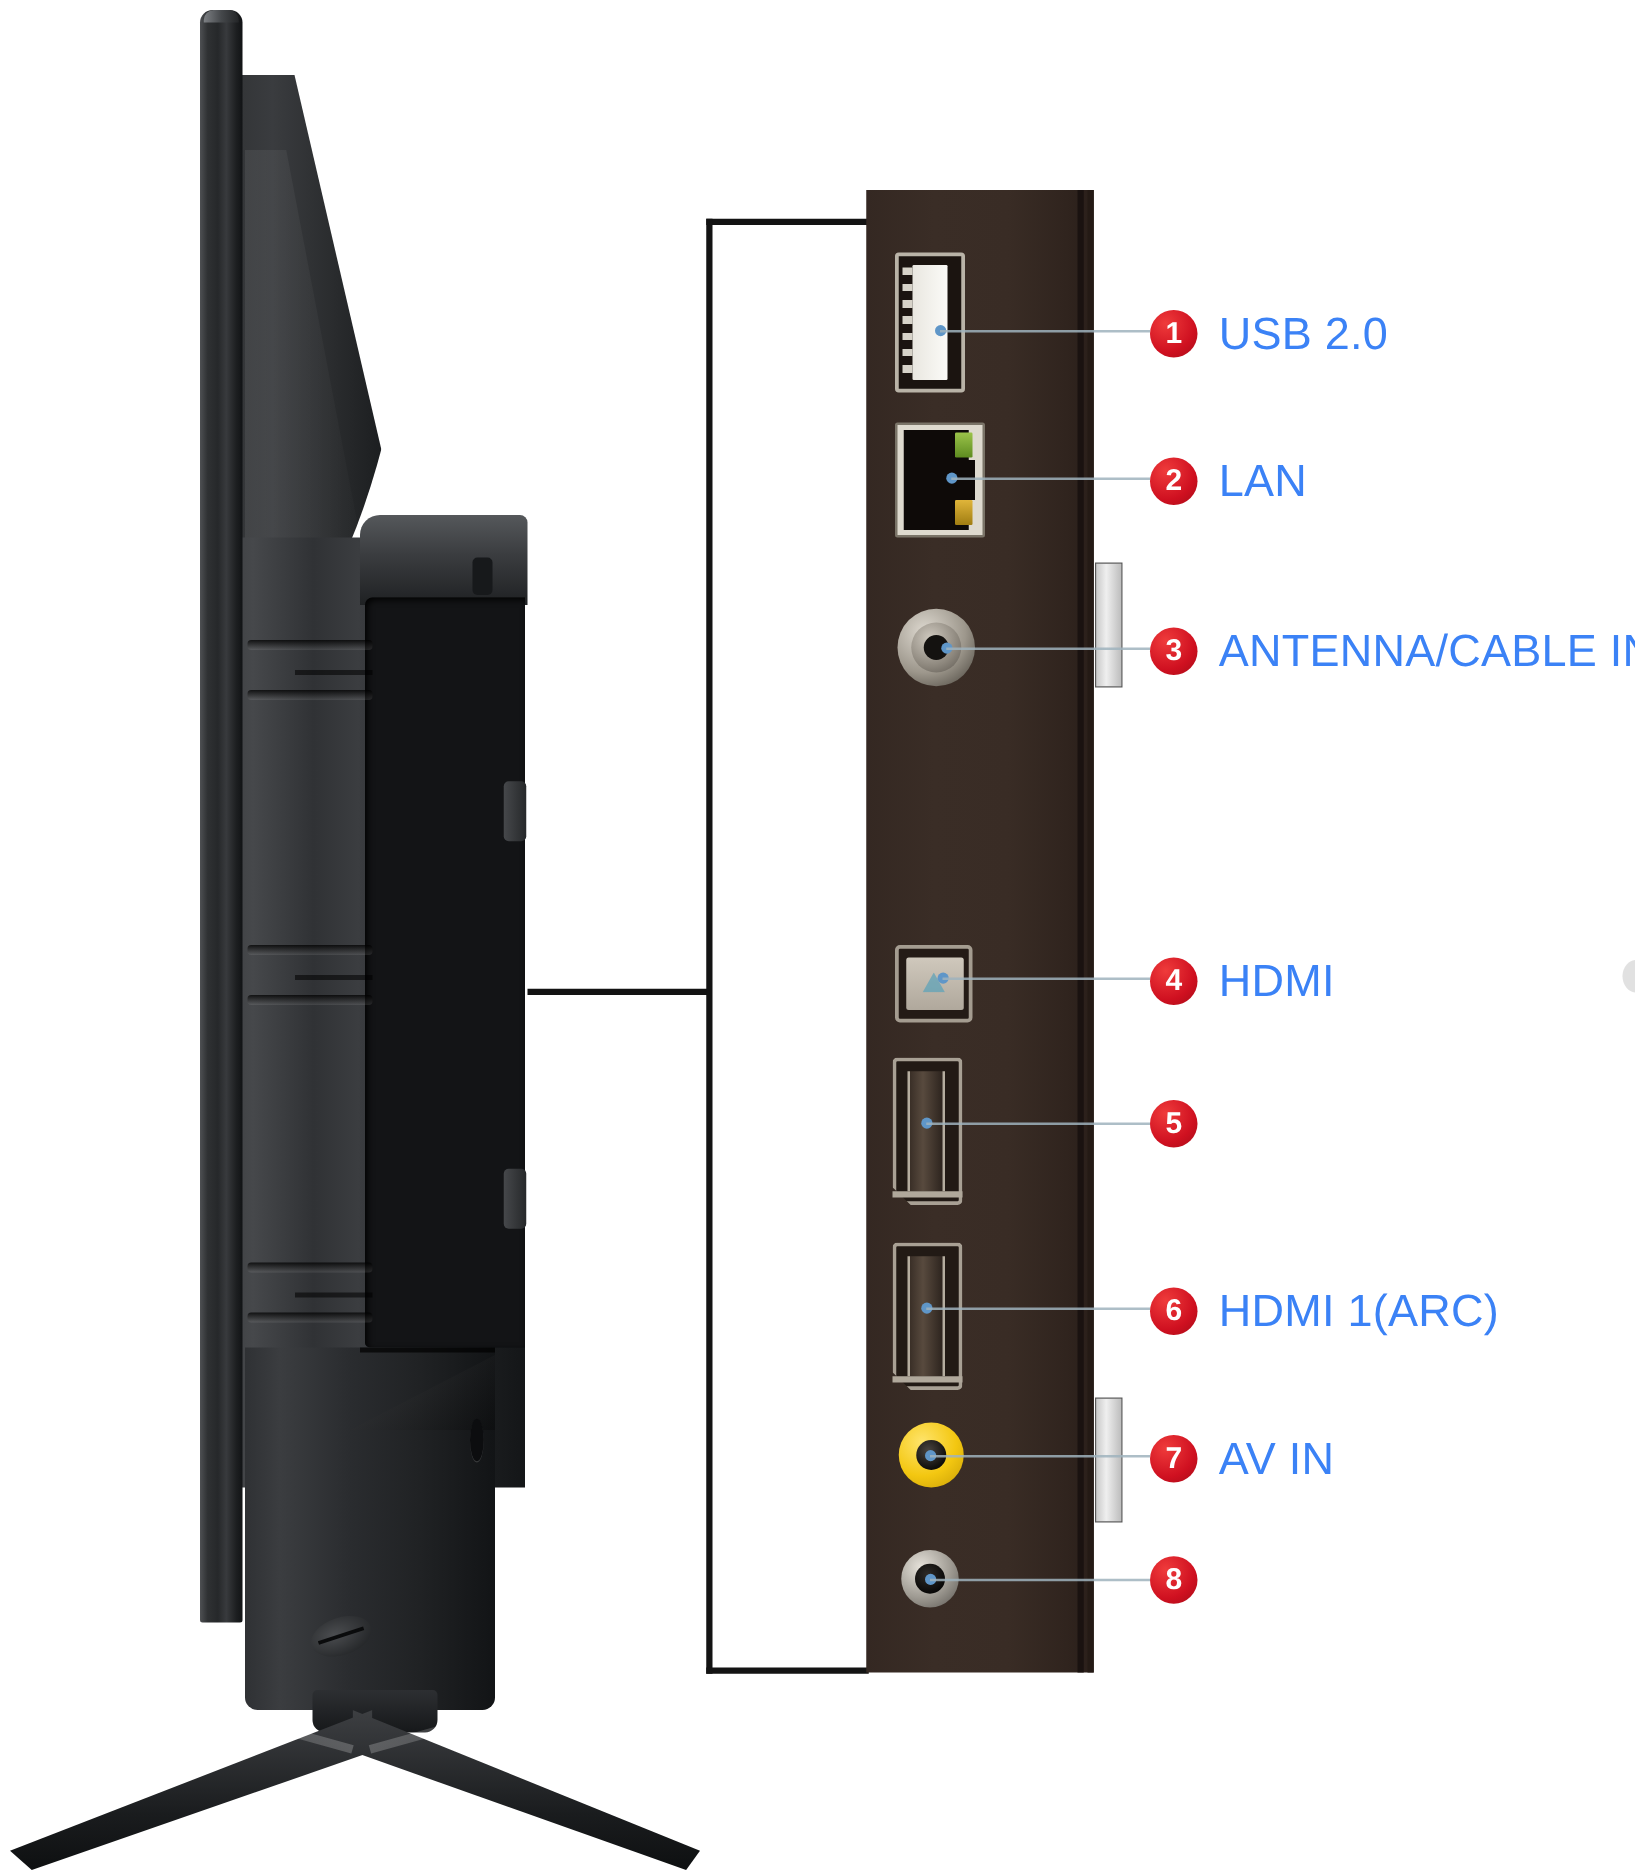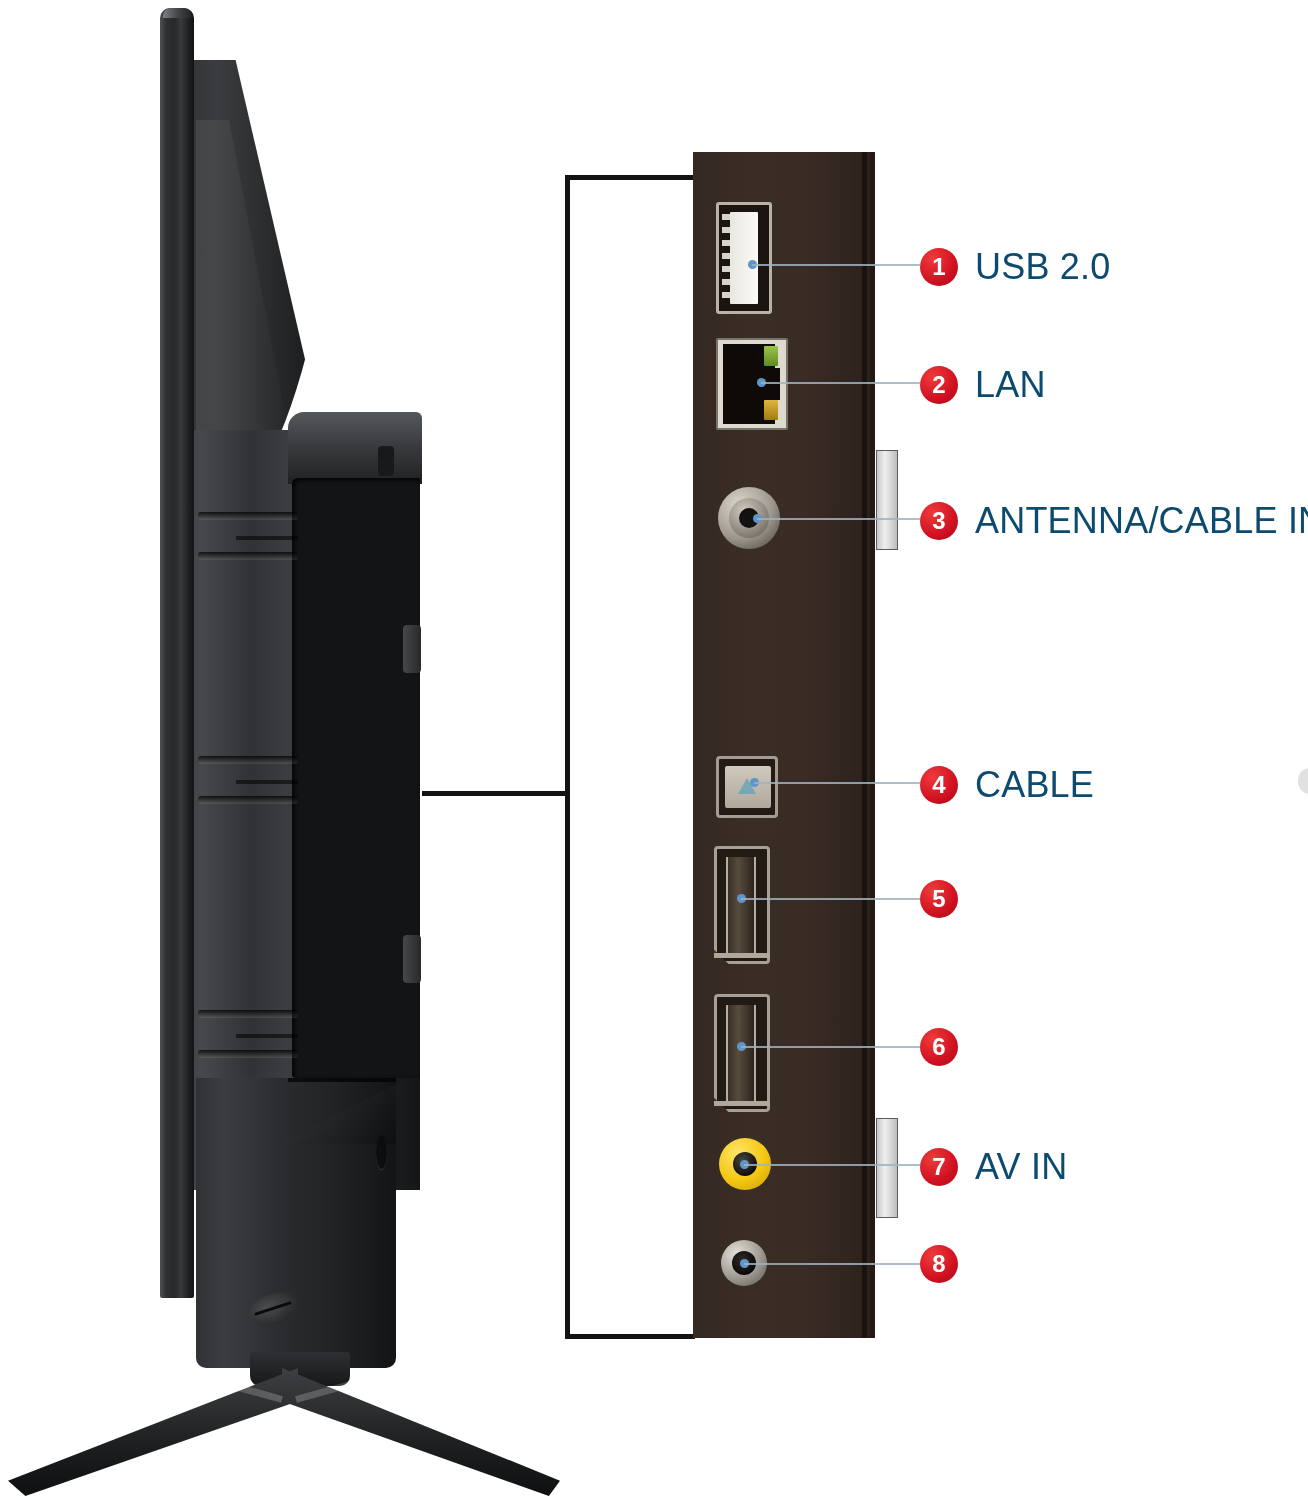--- a/index.html
+++ b/index.html
@@ -476,21 +476,21 @@
     color: #ffffff;
     font-size: 24px;
     font-weight: bold;
     display: flex;
     align-items: center;
     justify-content: center;
     line-height: 1;
     flex: none;
   }
   .callout-text {
-    color: #0c4a6e;
+    color: #3b82f6;
     font-size: 36px;
     letter-spacing: 0.2px;
   }
 
   
   .edge-artifact {
     position: absolute;
     left: 1298px; top: 768px;
     width: 22px; height: 26px;
     border-radius: 50%;
@@ -619,29 +619,30 @@
     <div class="callout-text">LAN</div>
   </div>
 
   <div class="callout" style="left:920px; top:500px;">
     <div class="badge">3</div>
     <div class="callout-text">ANTENNA/CABLE IN</div>
   </div>
 
   <div class="callout" style="left:920px; top:764px;">
     <div class="badge">4</div>
-    <div class="callout-text">CABLE</div>
+    <div class="callout-text">HDMI</div>
   </div>
 
   <div class="callout" style="left:920px; top:880px;">
     <div class="badge">5</div>
   </div>
 
   <div class="callout" style="left:920px; top:1028px;">
     <div class="badge">6</div>
+    <div class="callout-text">HDMI 1(ARC)</div>
   </div>
 
   <div class="callout" style="left:920px; top:1146px;">
     <div class="badge">7</div>
     <div class="callout-text">AV IN</div>
   </div>
 
   <div class="callout" style="left:920px; top:1245px;">
     <div class="badge">8</div>
   </div>

